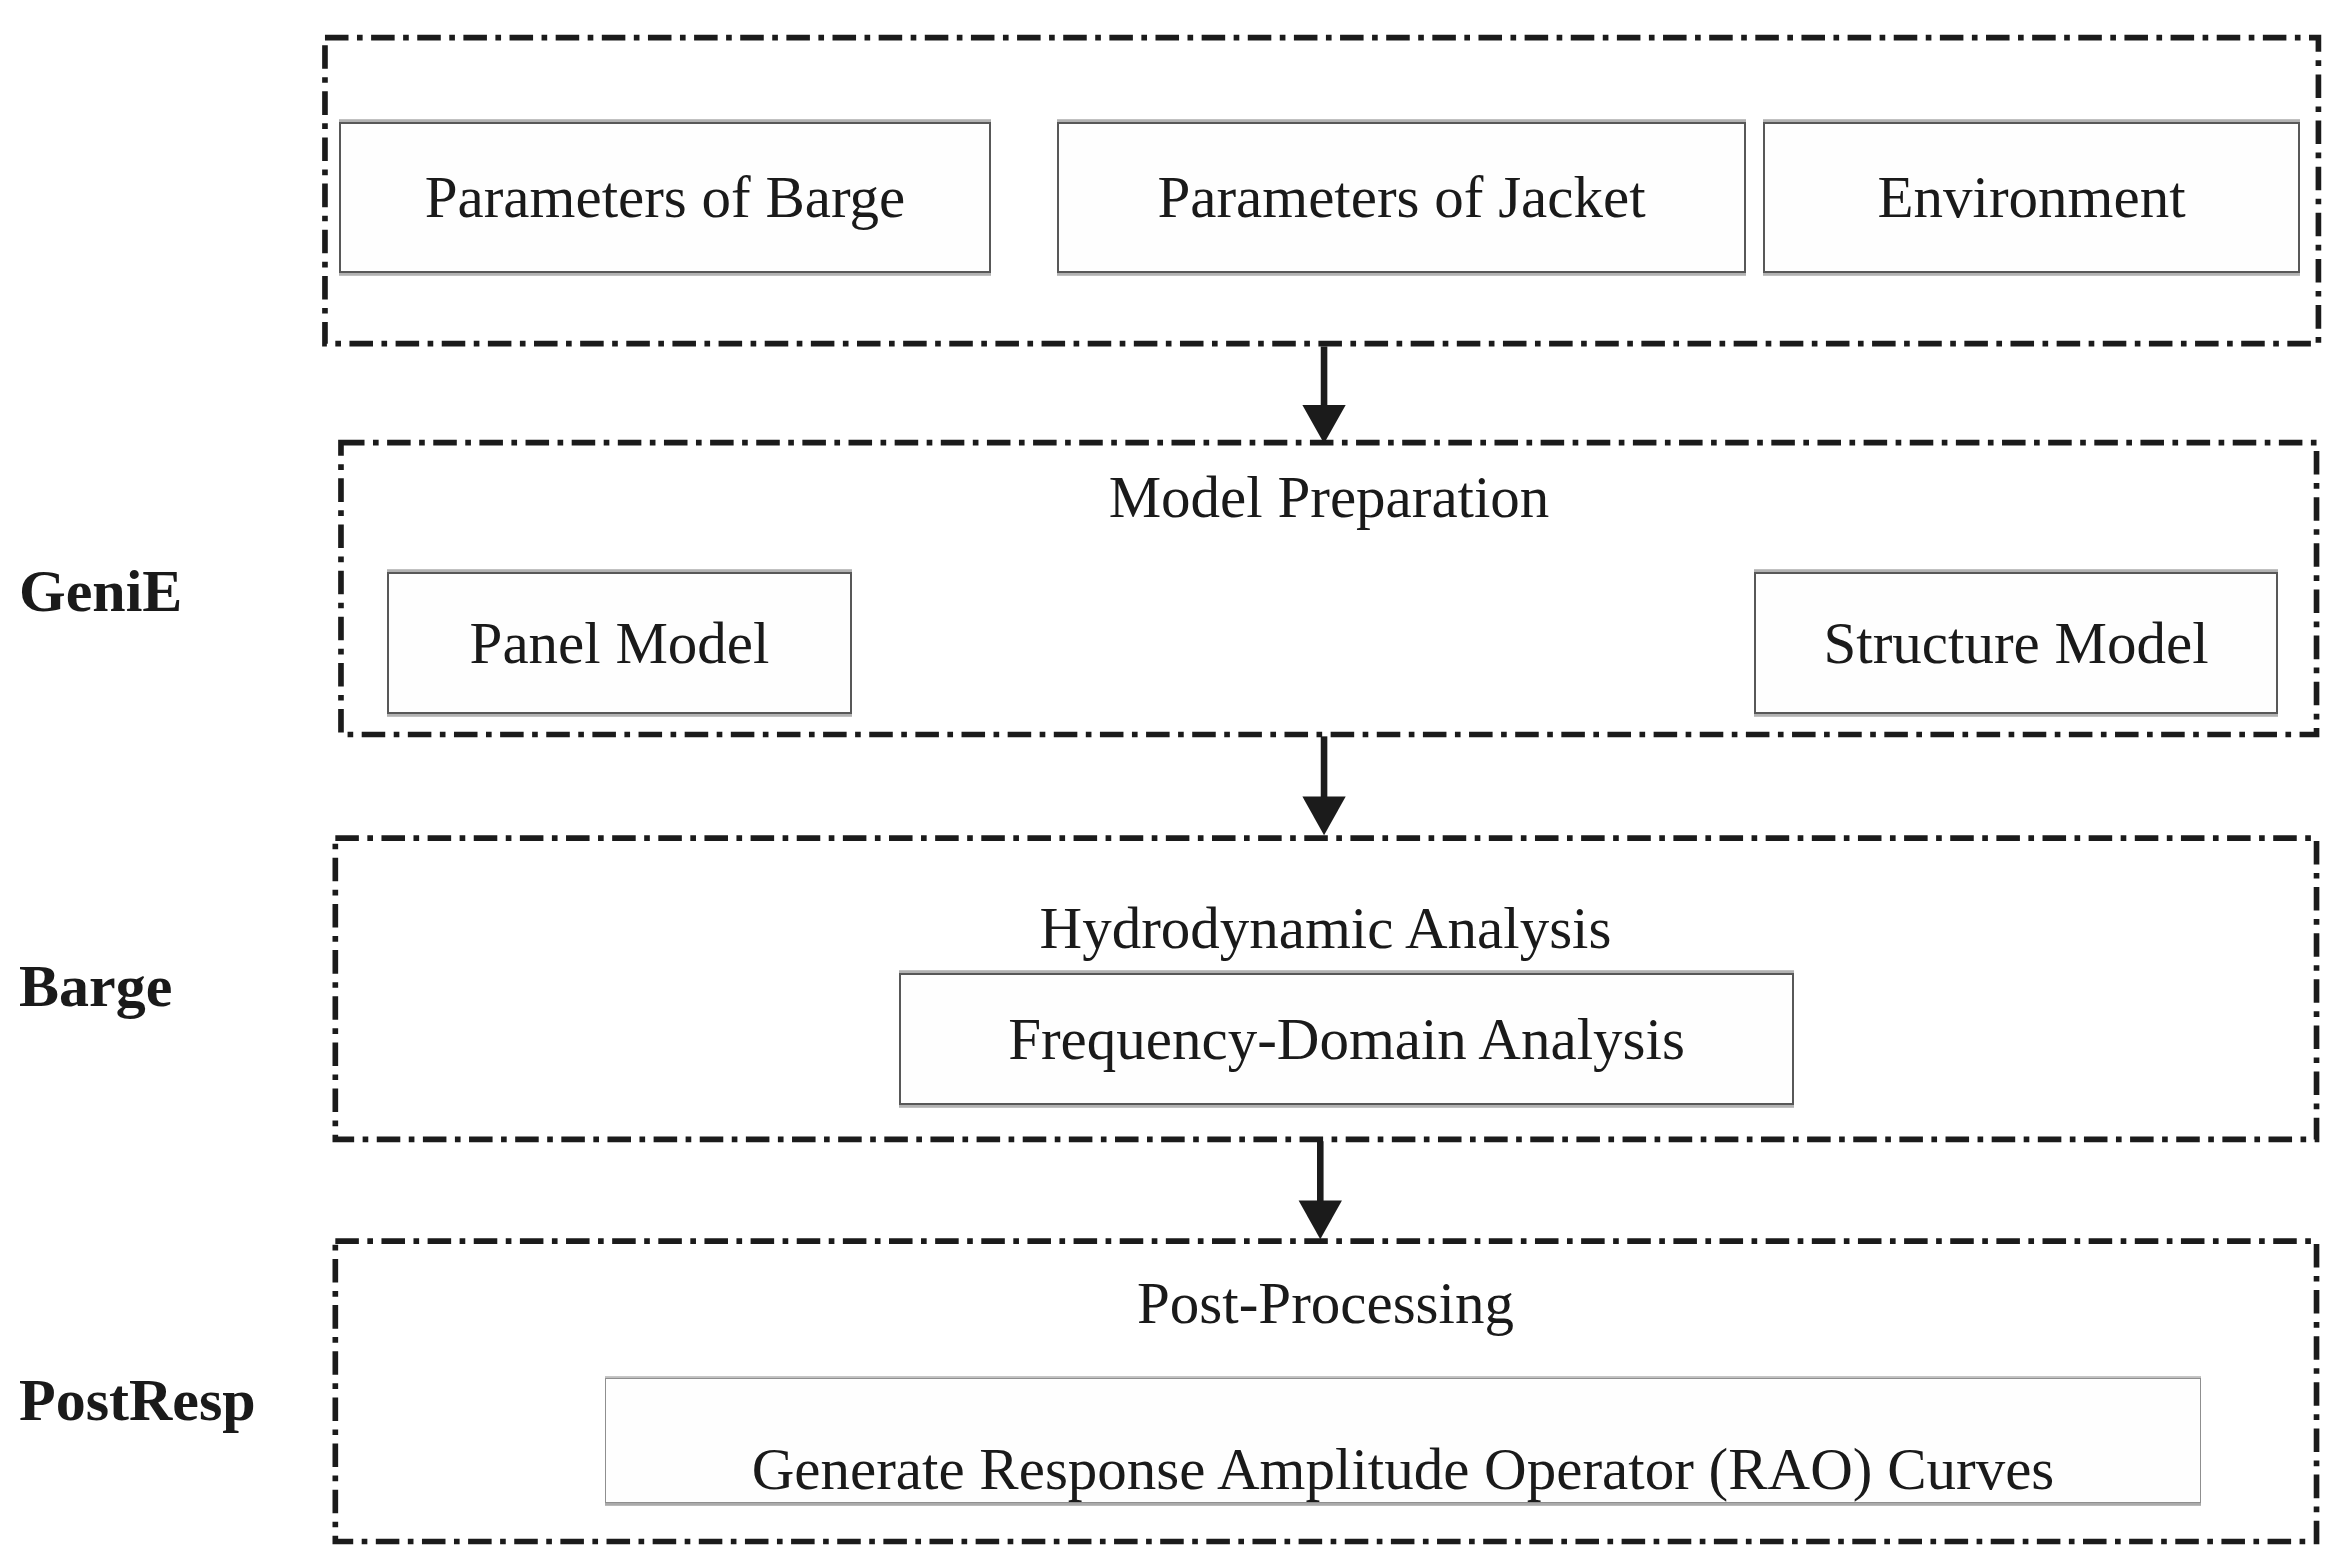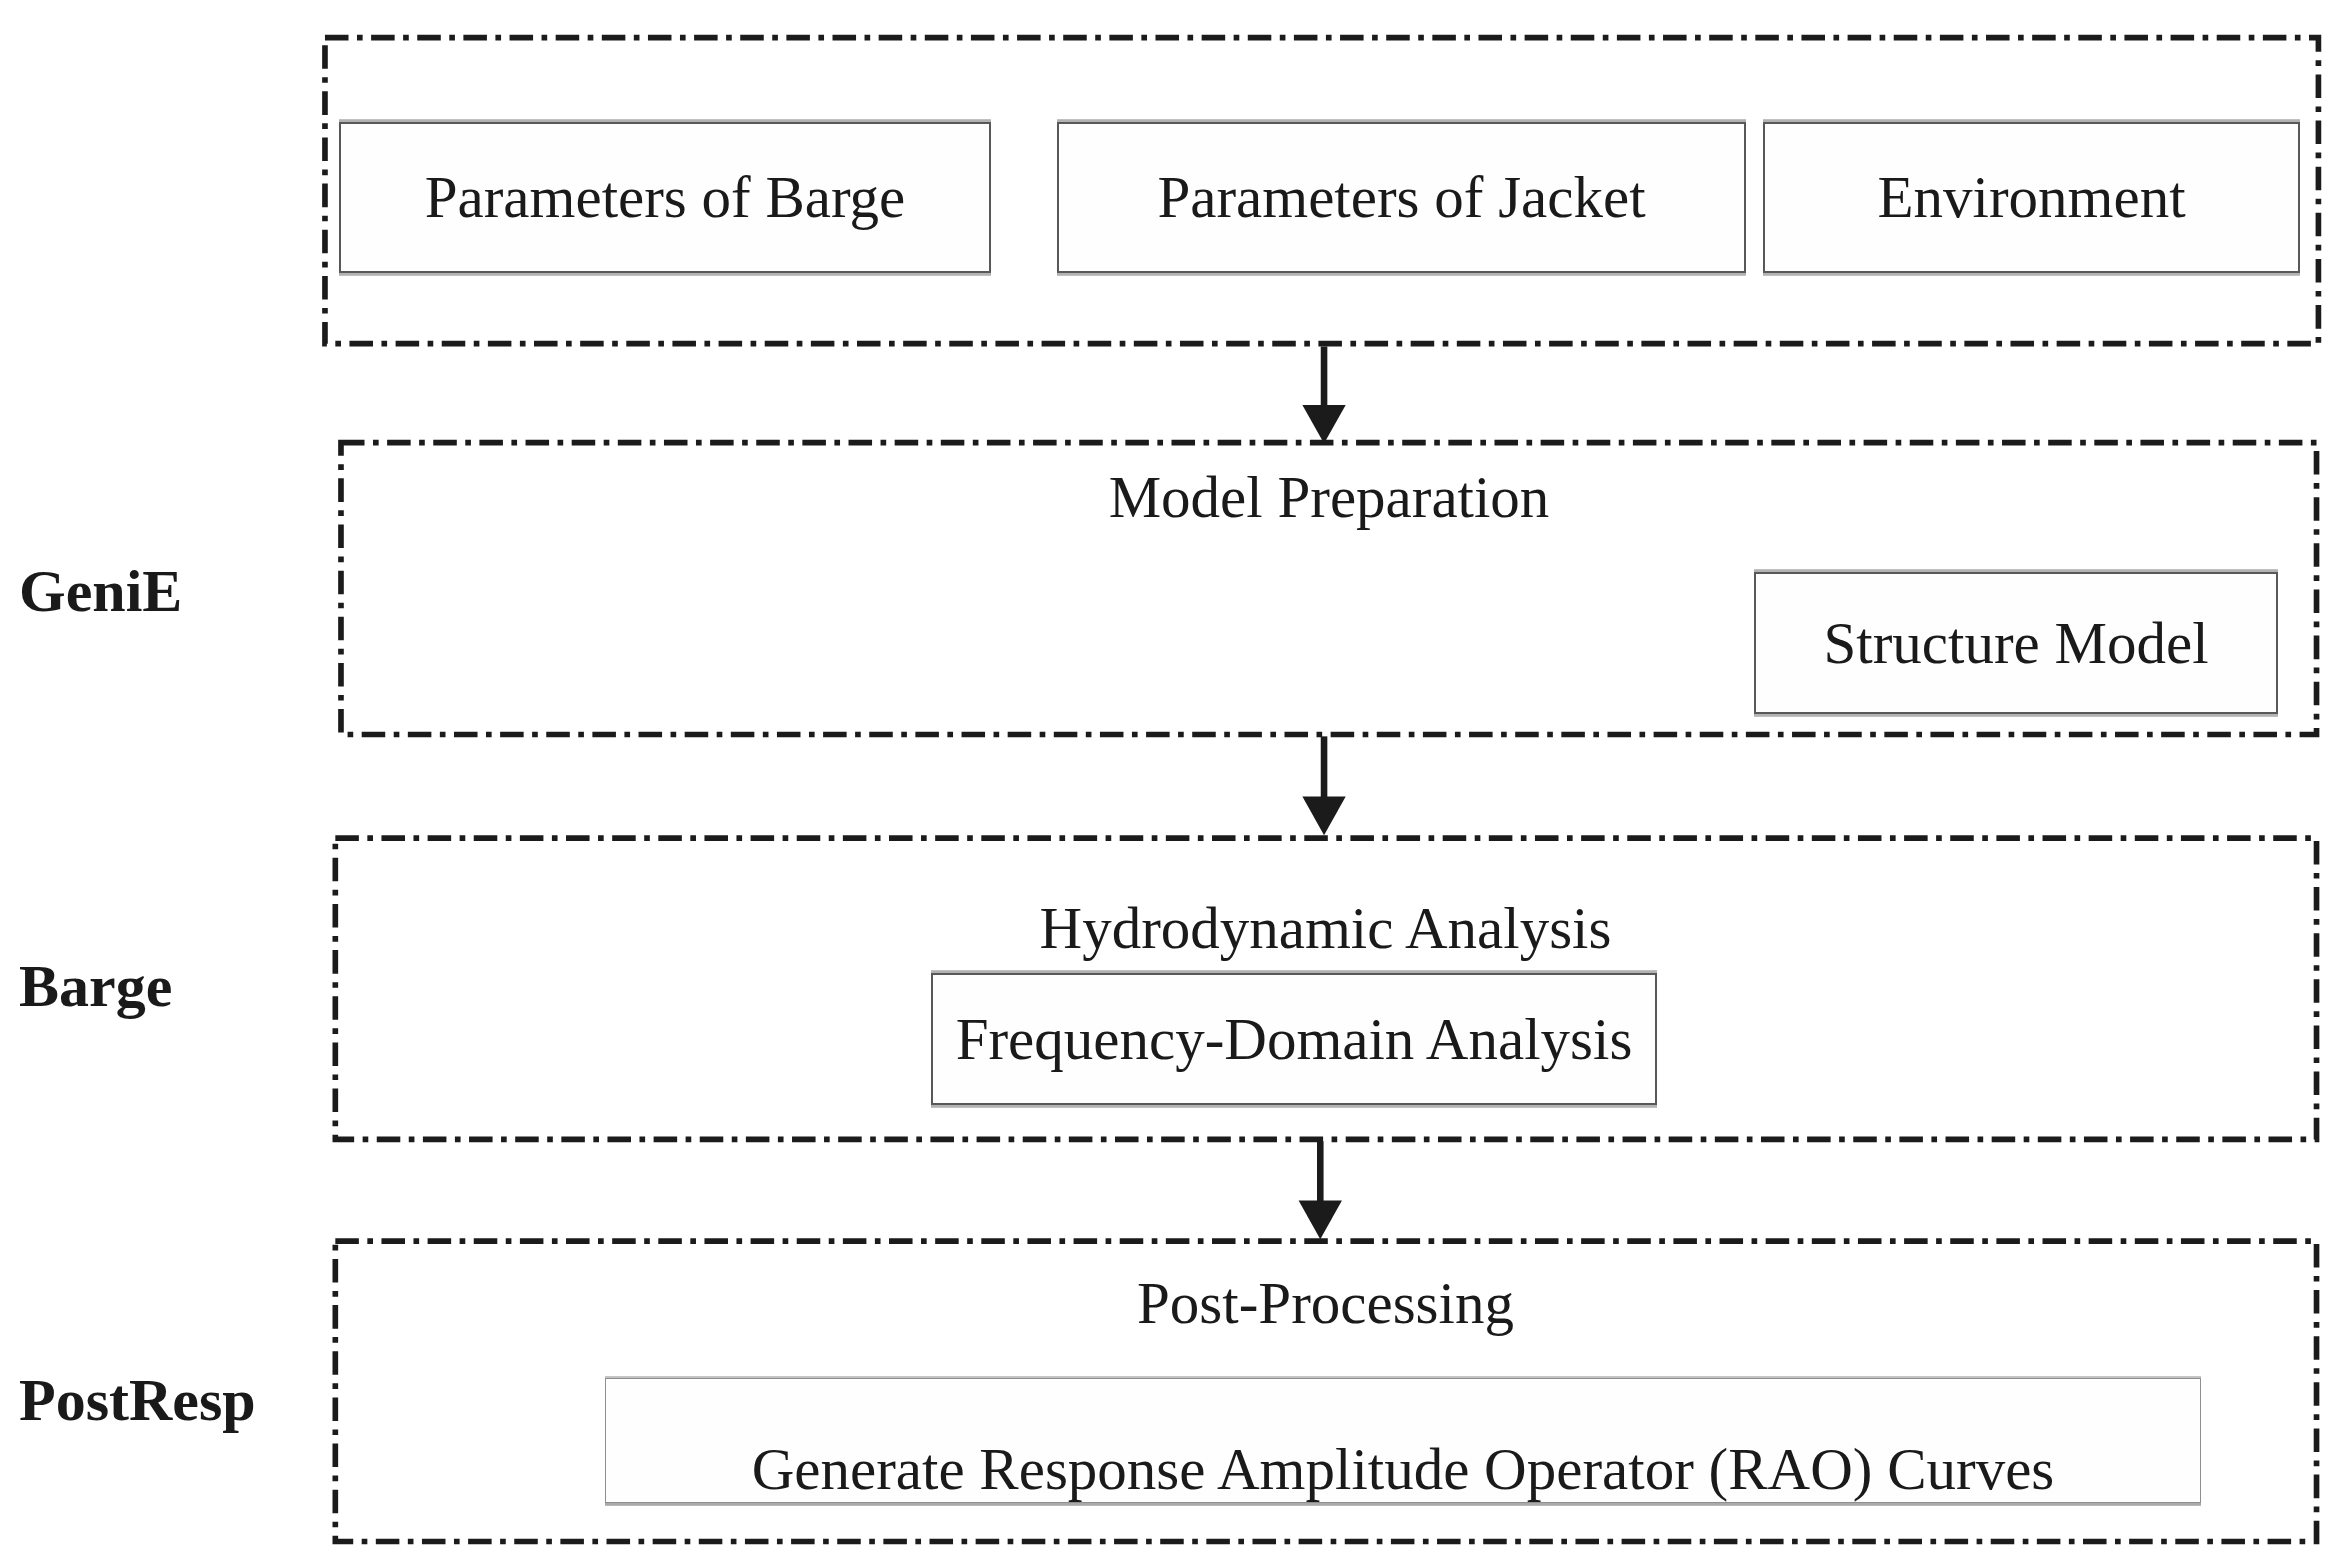--- a/index.html
+++ b/index.html
@@ -77,21 +77,21 @@
   #box-environment  { left: 1763px; top: 122px;  width: 537px;  height: 151px; }
 
   
   #title-model-preparation { left: 341px; top: 465px; width: 1976px; }
   #box-panel        { left: 387px;  top: 572px;  width: 465px;  height: 142px; }
   #box-structure    { left: 1754px; top: 572px;  width: 524px;  height: 142px; }
   #label-genie      { left: 19px;   top: 561px; }
 
   
   #title-hydrodynamic { left: 335px; top: 868px; width: 1981px; margin-top: 28px; }
-  #box-frequency    { left: 899px;  top: 973px; width: 726px;  height: 132px; margin-left: 32px; }
+  #box-frequency    { left: 899px;  top: 973px; width: 895px;  height: 132px; }
   #label-hydrod     { left: 19px;   top: 956px; }
 
   
   #title-post-processing { left: 335px; top: 1271px; width: 1981px; }
   #box-rao          { left: 605px;  top: 1378px; width: 1596px; height: 125px; align-items: flex-end; }
   #label-postresp   { left: 19px;   top: 1354px; margin-top: 16px; }
 </style>
 </head>
 <body>
 
@@ -123,20 +123,23 @@
   </div>
   <div class="box" id="box-jacket">
     <span>Parameters of Jacket</span>
   </div>
   <div class="box" id="box-environment">
     <span>Environment</span>
   </div>
 
   <div class="tool-label" id="label-genie">GeniE</div>
   <div class="section-title" id="title-model-preparation">Model Preparation</div>
+  <div class="box" id="box-panel">
+    <span>Panel Model</span>
+  </div>
   <div class="box" id="box-structure">
     <span>Structure Model</span>
   </div>
 
   <div class="tool-label" id="label-hydrod">Barge</div>
   <div class="section-title" id="title-hydrodynamic">Hydrodynamic Analysis</div>
   <div class="box" id="box-frequency">
     <span>Frequency-Domain Analysis</span>
   </div>
 

